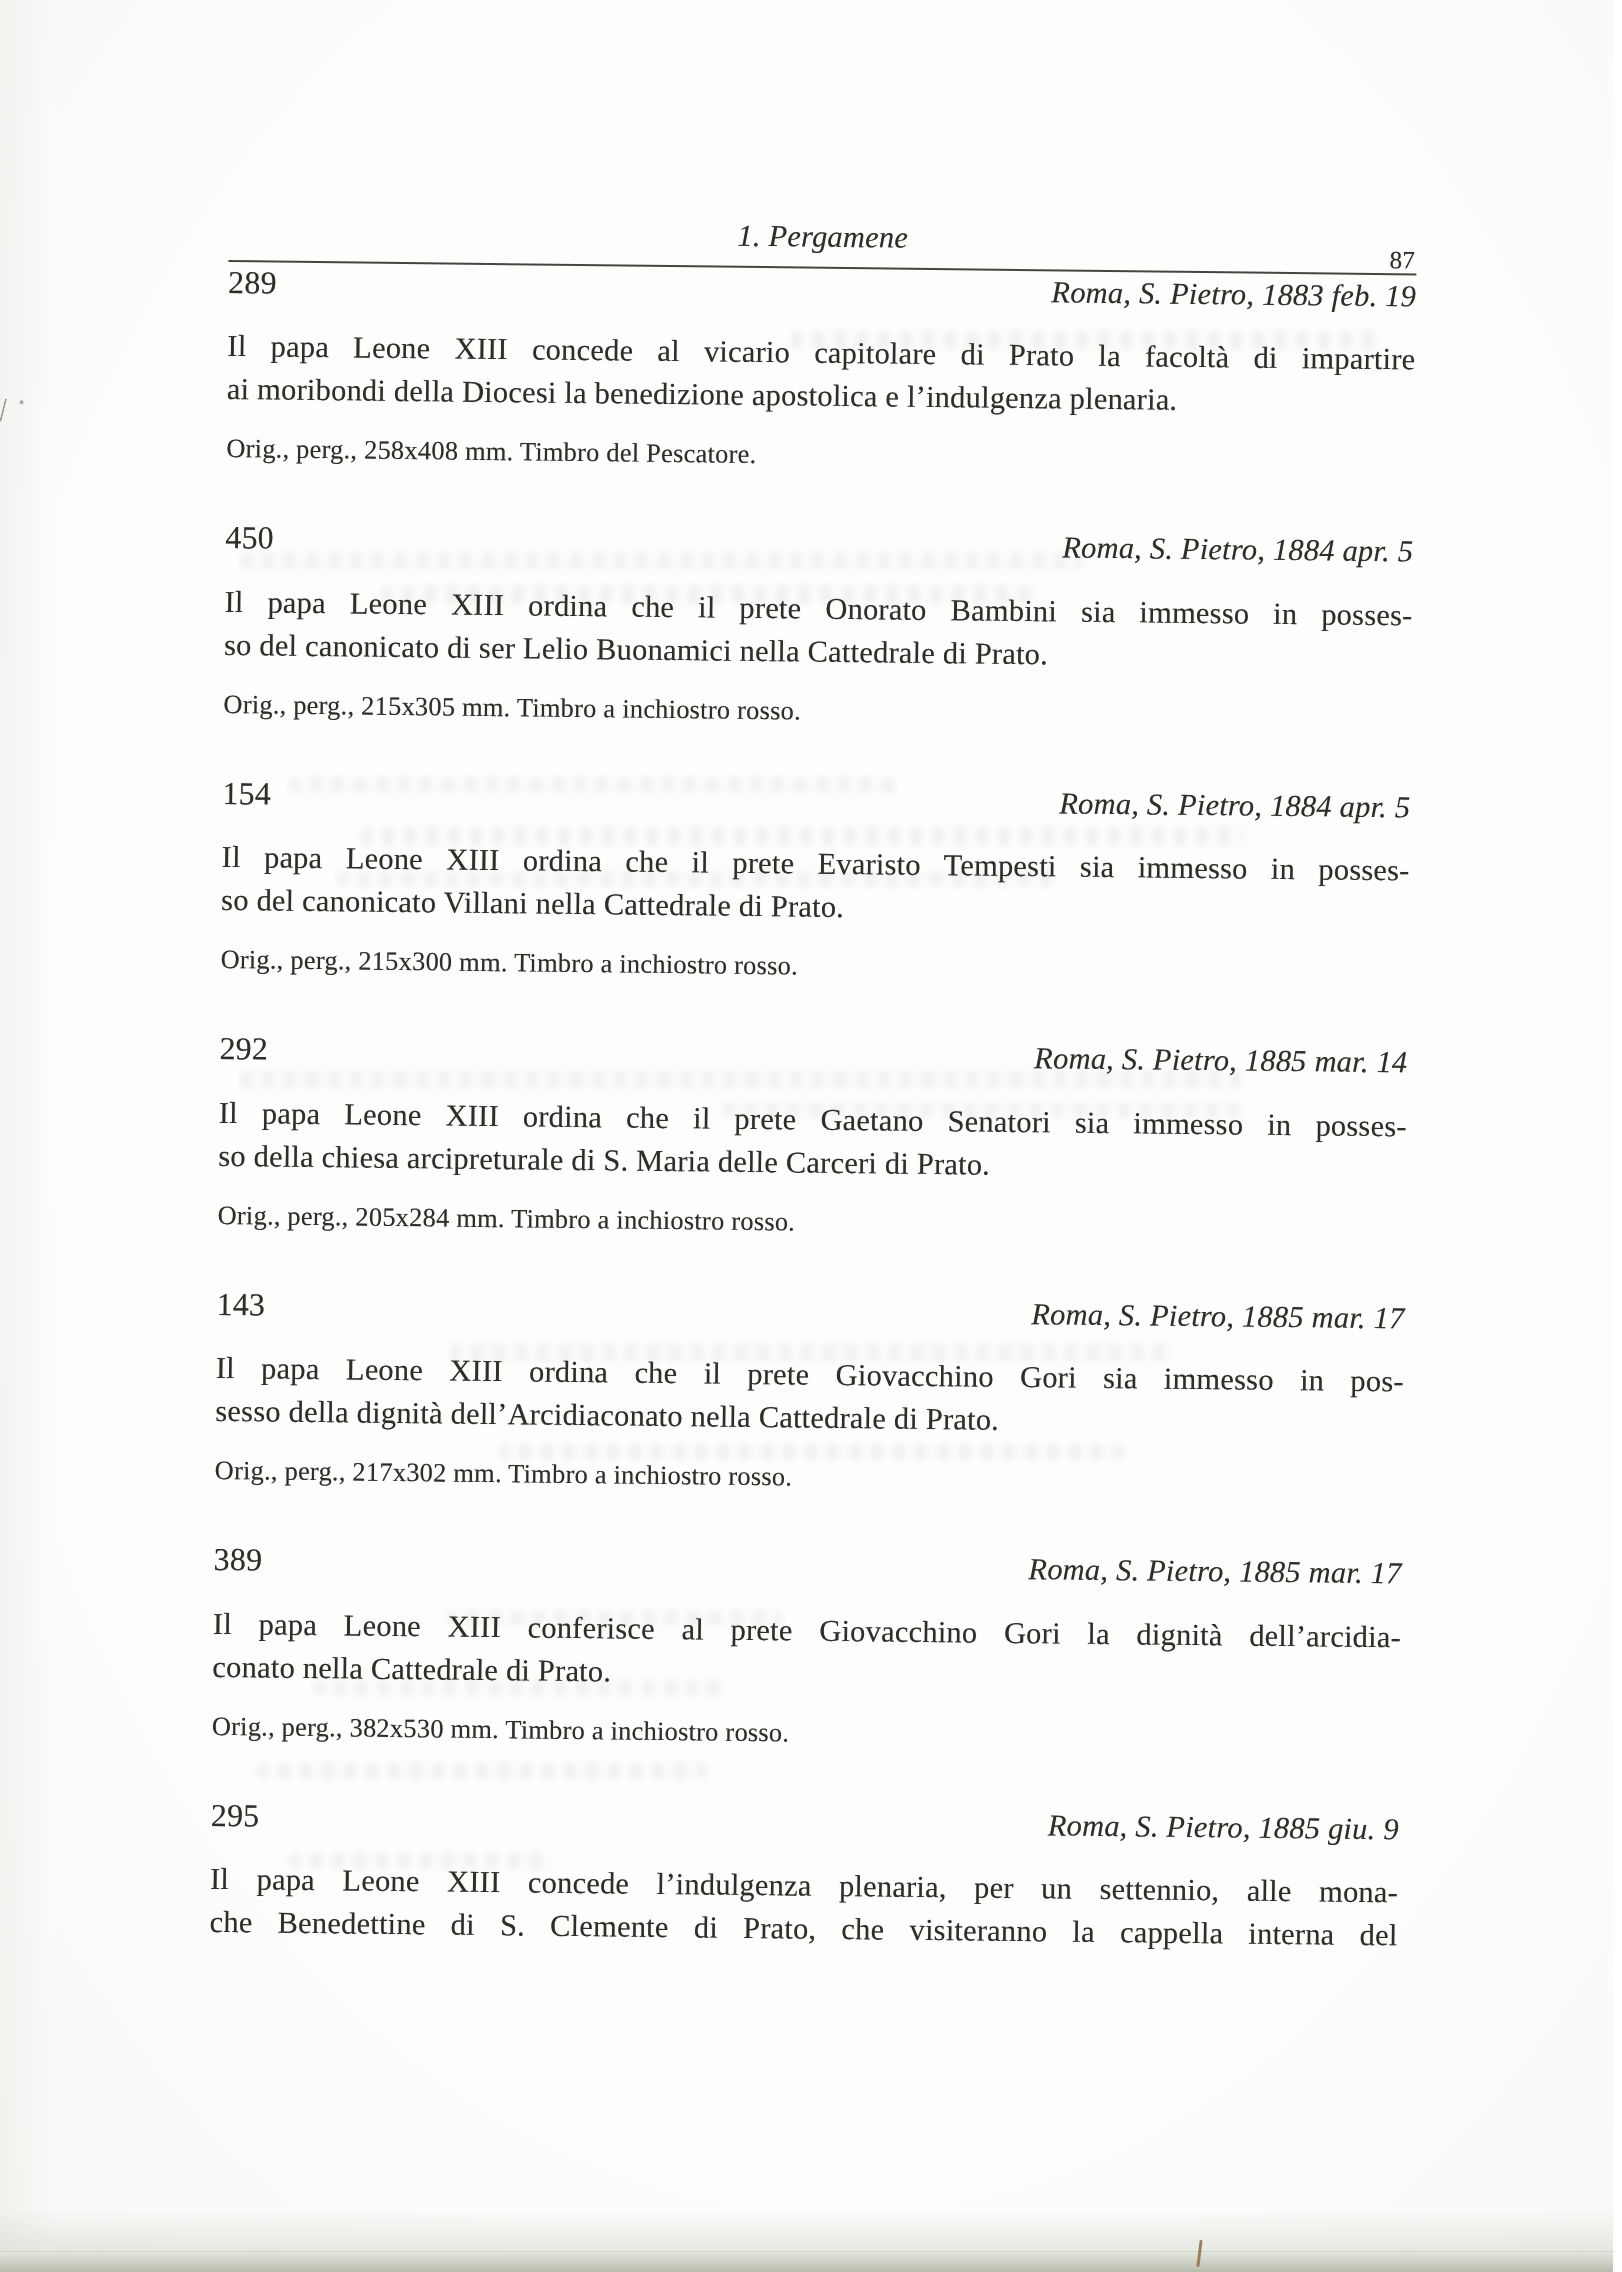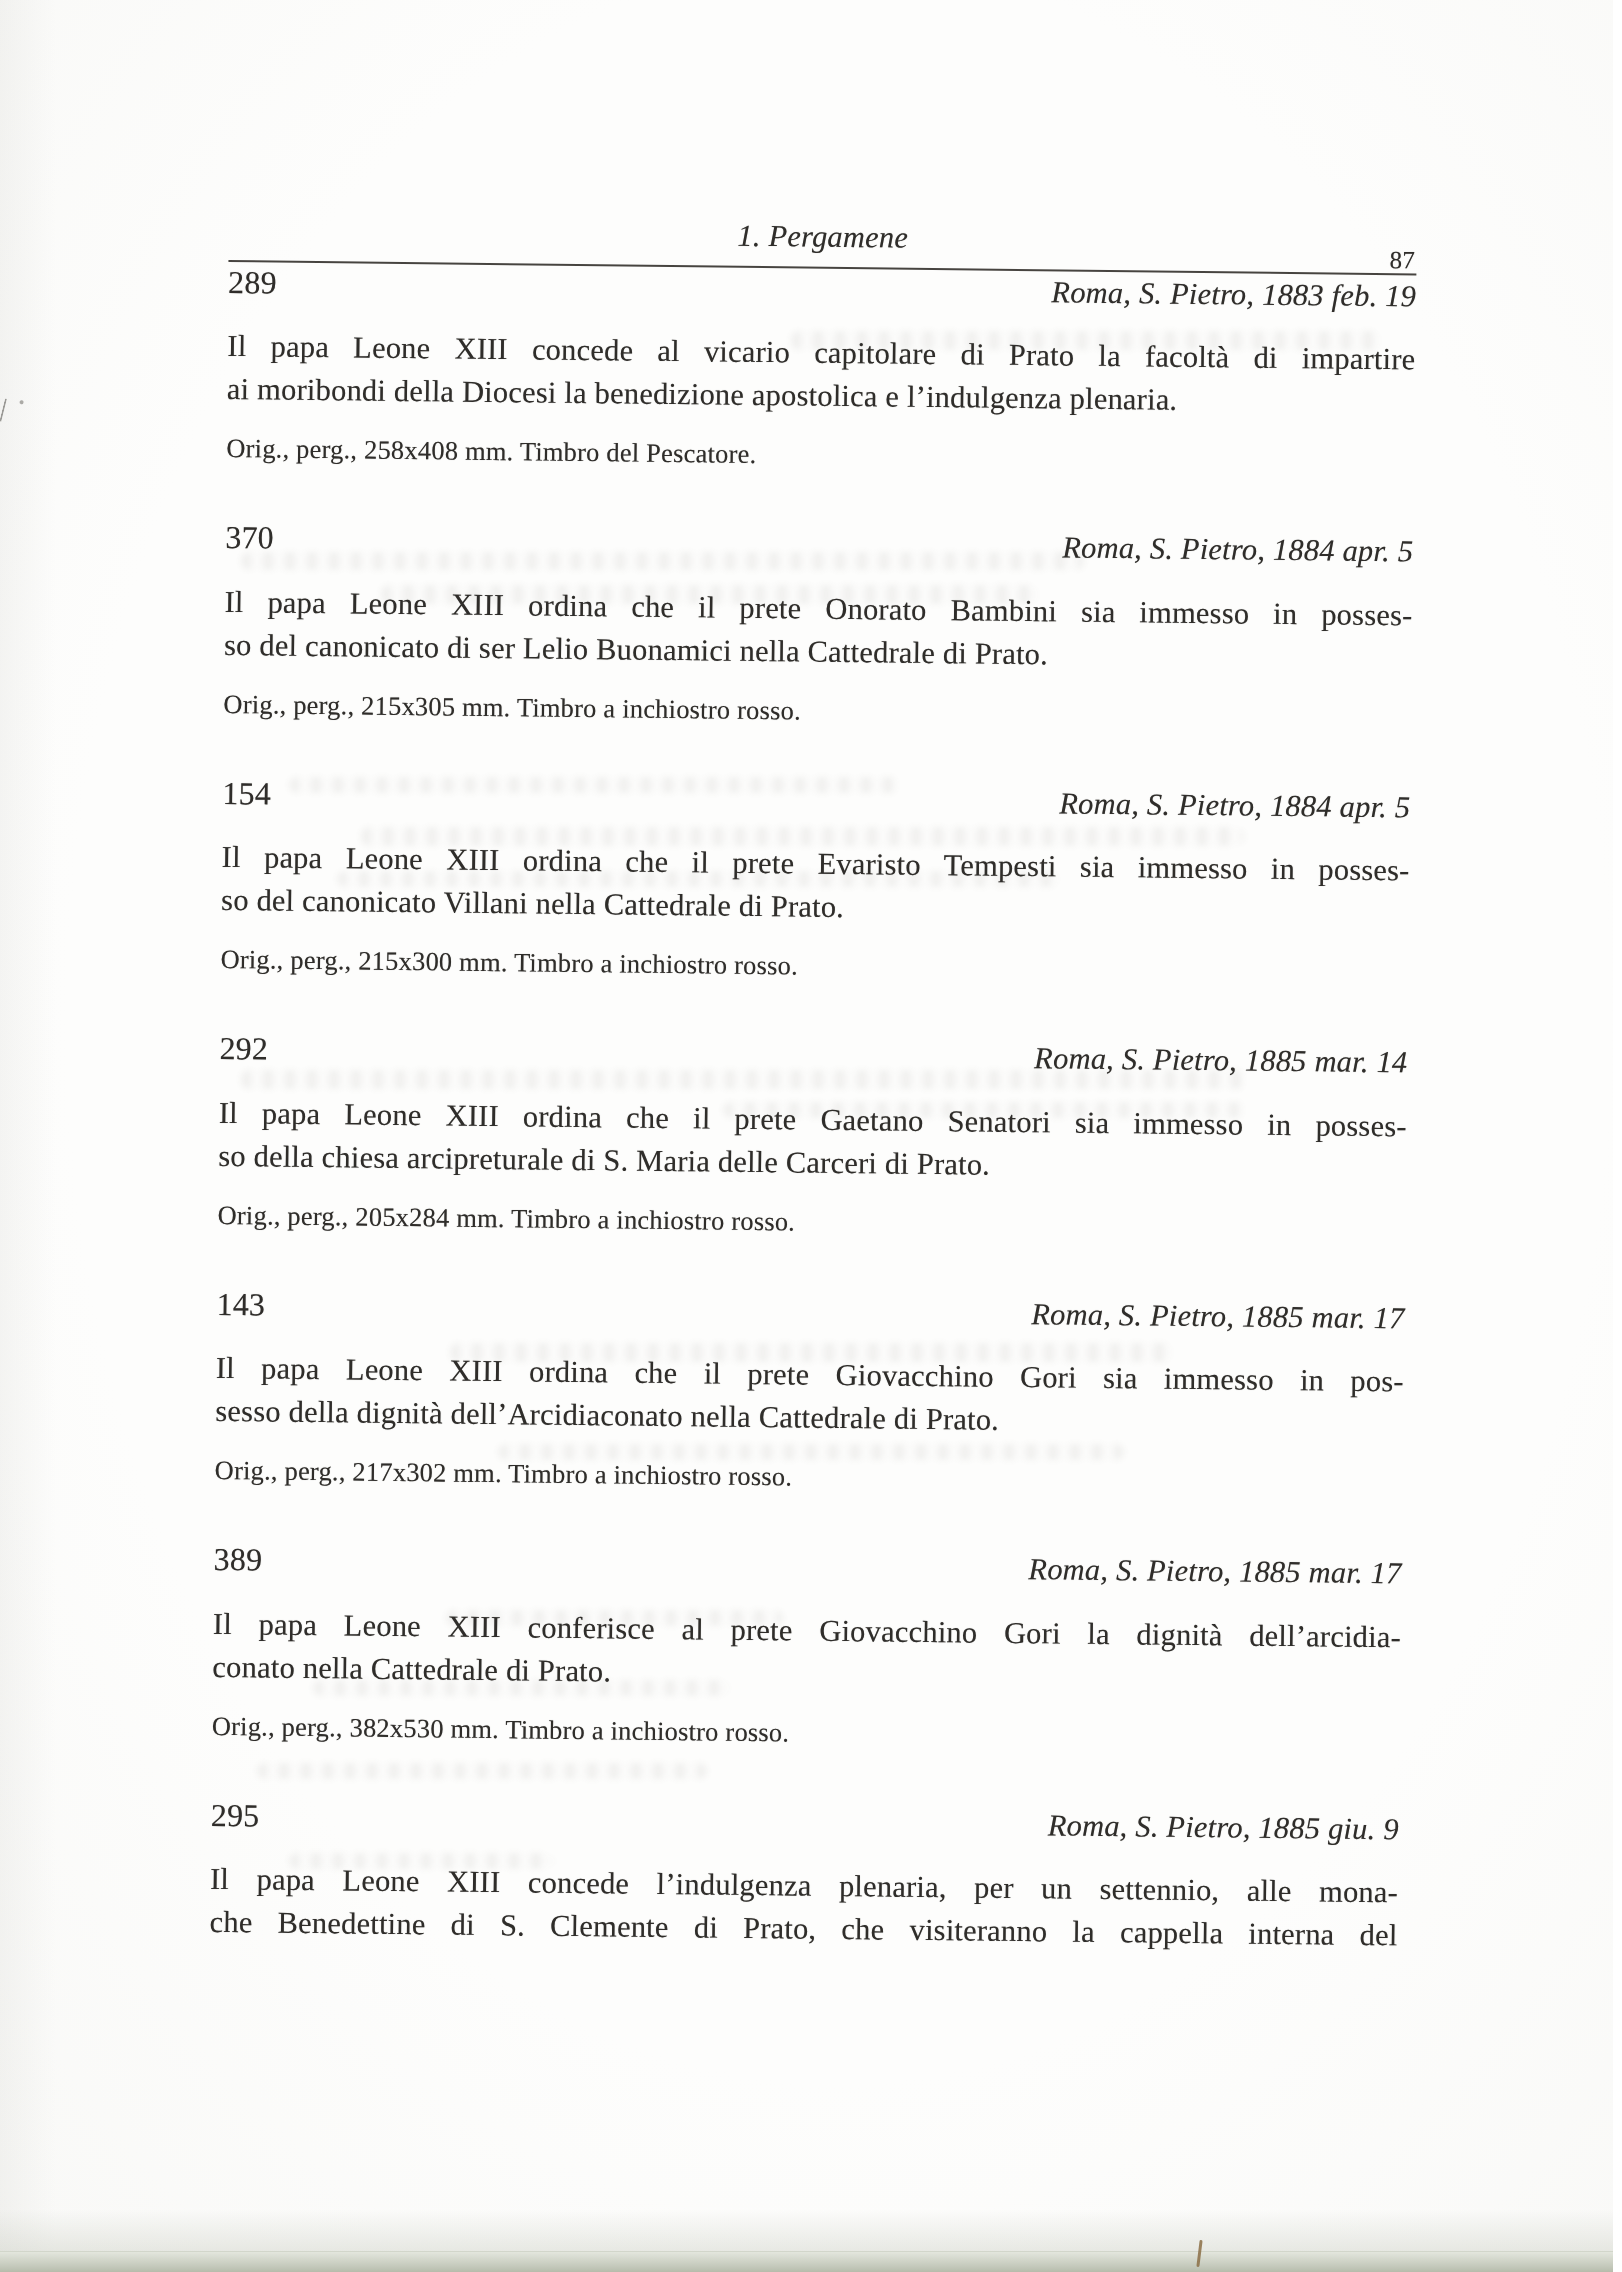--- a/index.html
+++ b/index.html
@@ -148,21 +148,21 @@
       </div>
       <div class="entry-body">
         <div class="body-line jl">Il papa Leone XIII concede al vicario capitolare di Prato la facoltà di impartire</div>
         <div class="body-line">ai moribondi della Diocesi la benedizione apostolica e l’indulgenza plenaria.</div>
       </div>
       <div class="entry-physical">Orig., perg., 258x408 mm. Timbro del Pescatore.</div>
     </div>
 
     <div class="entry">
       <div class="entry-head">
-        <span class="entry-number">370</span>
+        <span class="entry-number">450</span>
         <span class="entry-dateline">Roma, S. Pietro, 1884 apr. 5</span>
       </div>
       <div class="entry-body">
         <div class="body-line jl">Il papa Leone XIII ordina che il prete Onorato Bambini sia immesso in posses-</div>
         <div class="body-line">so del canonicato di ser Lelio Buonamici nella Cattedrale di Prato.</div>
       </div>
       <div class="entry-physical">Orig., perg., 215x305 mm. Timbro a inchiostro rosso.</div>
     </div>
 
     <div class="entry">

